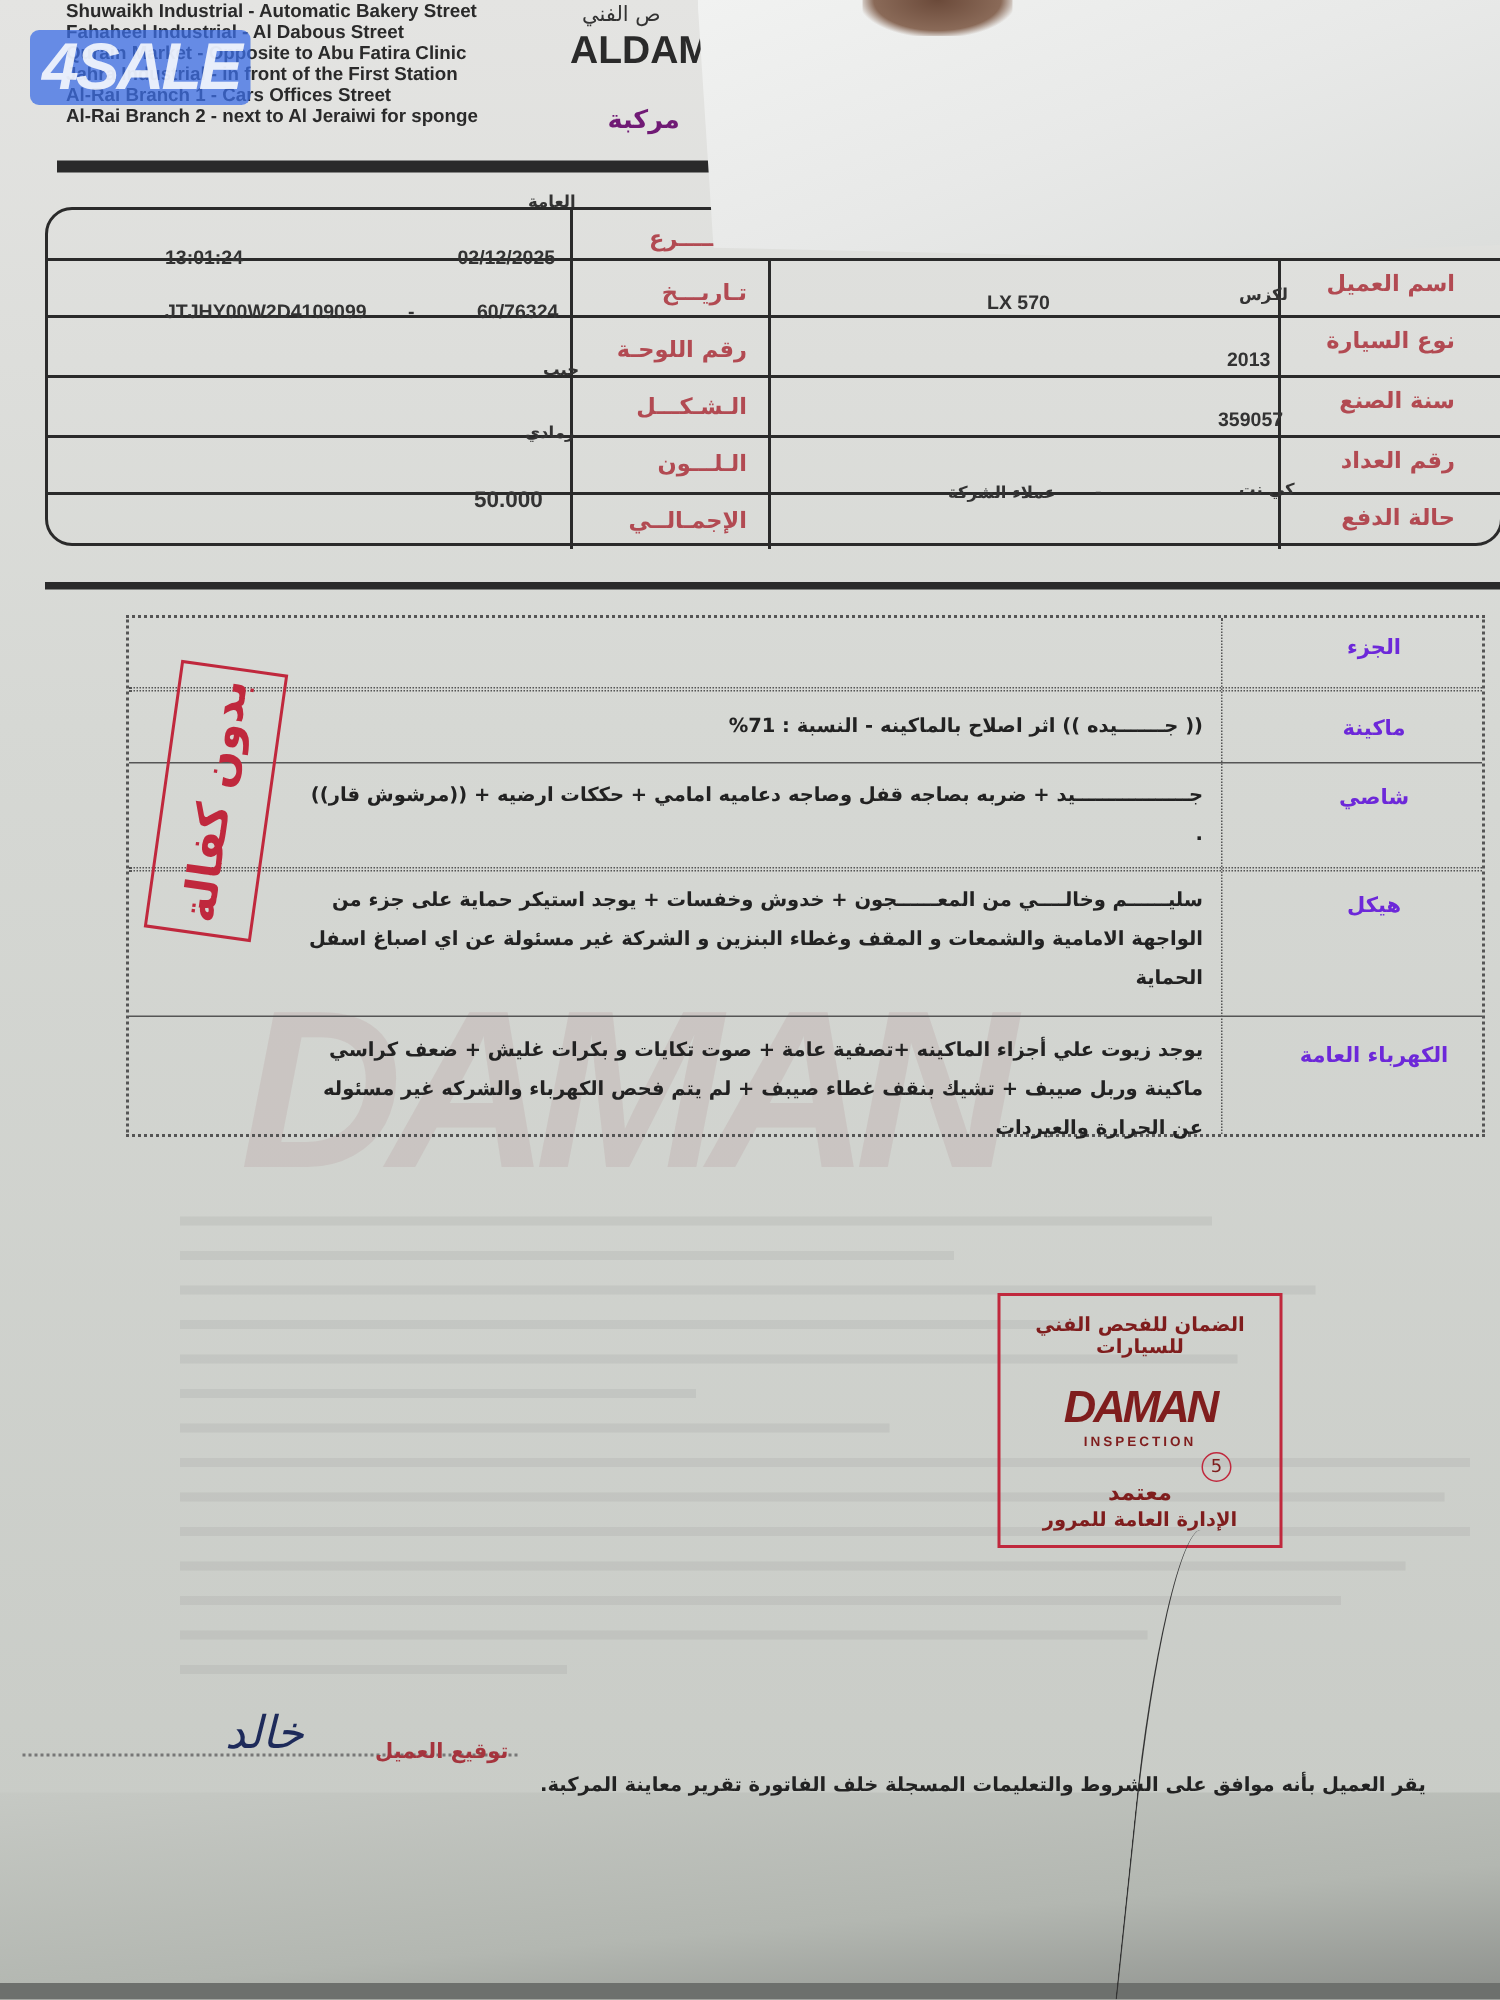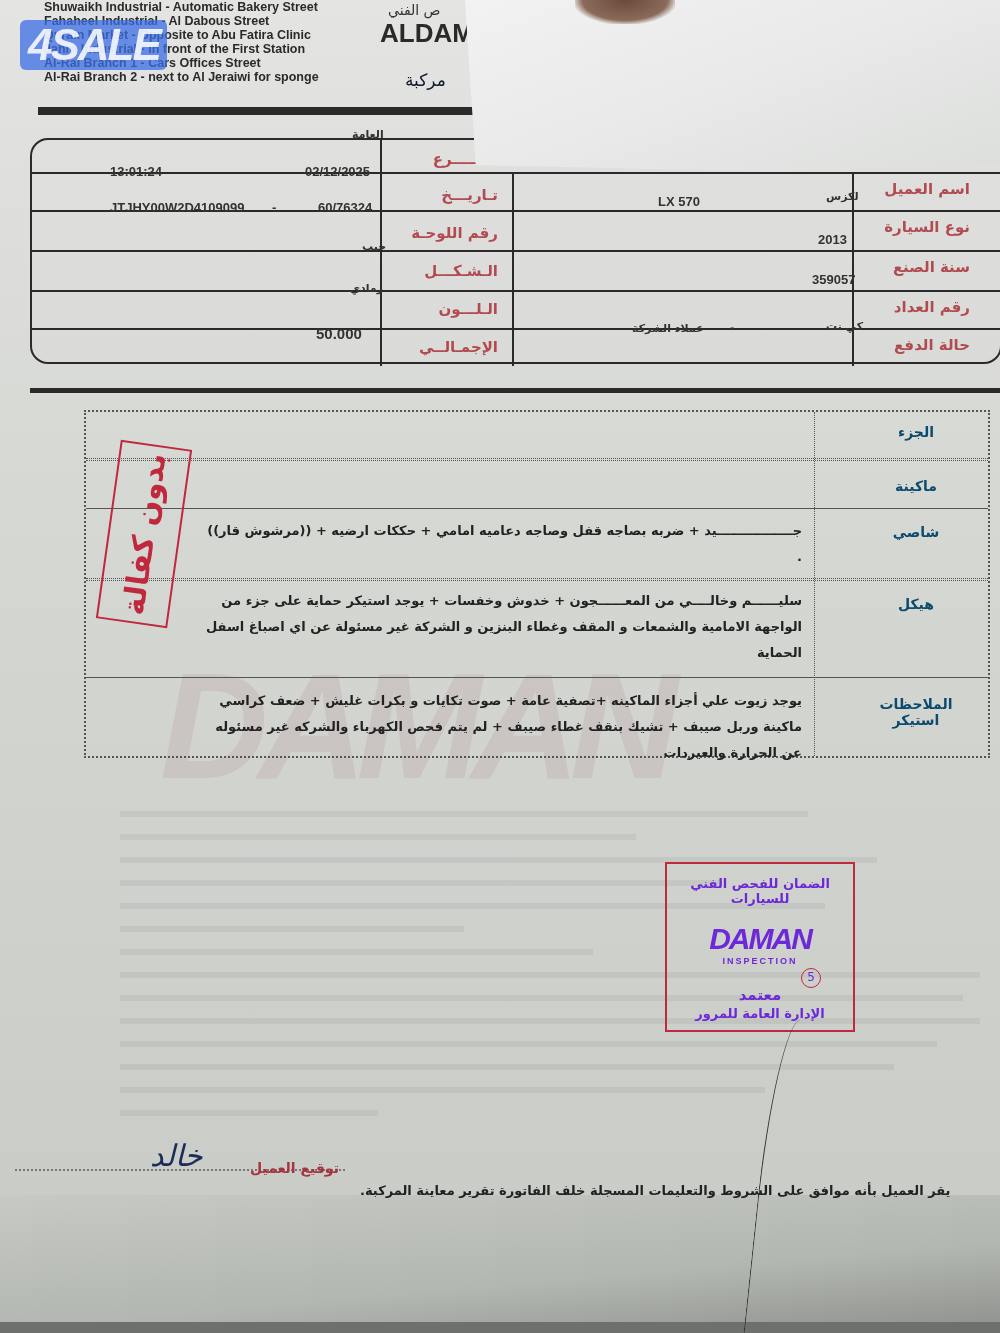--- a/index.html
+++ b/index.html
@@ -23,21 +23,21 @@
   
   .branches { position: absolute; left: 44px; top: 0px; font-family: "Liberation Sans", sans-serif; font-weight: bold; font-size: 12.5px; line-height: 14px; color: #2a2a2a; }
   .watermark-logo {
     position: absolute; left: 20px; top: 20px; width: 147px; height: 50px;
     background: rgba(60,110,230,0.75); border-radius: 6px;
     color: rgba(255,255,255,0.85); font-family: "Liberation Sans", sans-serif; font-weight: bold; font-style: italic;
     font-size: 44px; line-height: 50px; padding-left: 8px; letter-spacing: -2px;
   }
   .brand-ar { position: absolute; left: 388px; top: 2px; font-size: 14px; color: #333; }
   .brand-en { position: absolute; left: 380px; top: 18px; font-family: "Liberation Sans", sans-serif; font-weight: bold; font-size: 26px; color: #2a2a2a; }
-  .brand-sub { position: absolute; left: 405px; top: 70px; font-size: 17px; color: #0f172a; font-weight: normal; }
+  .brand-sub { position: absolute; left: 405px; top: 70px; font-size: 17px; color: #701a75; font-weight: bold; }
   .rule-top { position: absolute; left: 38px; top: 107px; width: 440px; height: 8px; background: #2a2a2a; }
 
   
   .fold {
     position: absolute; left: 465px; top: 0; width: 535px; height: 172px;
     background: linear-gradient(160deg, #f1f2f1 0%, #e8e9e8 50%, #dcdedc 100%);
     clip-path: polygon(0 0, 100% 0, 100% 95%, 60% 100%, 2% 96%);
     box-shadow: 0 4px 8px rgba(0,0,0,0.2);
   }
   .finger { position: absolute; left: 575px; top: 0; width: 100px; height: 24px; background: radial-gradient(ellipse at 50% 0%, #6b4a3a 0%, #8a6a58 60%, transparent 75%); }
@@ -55,40 +55,40 @@
   .rule-mid { position: absolute; left: 30px; top: 388px; width: 970px; height: 5px; background: #2a2a2a; }
 
   
   .insp {
     position: absolute; left: 84px; top: 410px; width: 906px; height: 348px;
     border: 2px dotted #555;
   }
   .insp-h { position: absolute; left: 0; width: 100%; height: 3px; border-top: 1px dotted #555; border-bottom: 1px dotted #555; }
   .insp-h.solid { height: 1px; border: none; background: #555; }
   .insp-v { position: absolute; top: 0; bottom: 0; width: 0; border-left: 1px dotted #555; }
-  .part { position: absolute; right: 12px; width: 120px; text-align: center; font-size: 14px; font-weight: bold; color: #0c4a6e; }
+  .part { position: absolute; right: 12px; width: 120px; text-align: center; font-size: 14px; font-weight: bold; color: #6d28d9; }
   .note { position: absolute; right: 186px; width: 600px; text-align: right; font-size: 13px; font-weight: bold; color: #222; line-height: 26px; direction: rtl; }
   .head-note { position: absolute; top: 12px; left: 0; right: 160px; text-align: center; font-size: 13px; font-weight: bold; }
 
   .daman-wm { position: absolute; left: 160px; top: 640px; font-family: "Liberation Sans", sans-serif; font-style: italic; font-weight: bold; font-size: 150px; color: rgba(190,170,170,0.35); letter-spacing: -10px; }
 
   .no-warranty-stamp {
     position: absolute; left: 108px; top: 444px; width: 72px; height: 180px;
     border: 2px solid #c0283d; transform: rotate(8deg);
   }
   .no-warranty-text { position: absolute; left: 50%; top: 50%; transform: translate(-50%, -50%) rotate(-90deg); white-space: nowrap; color: #c0283d; font-size: 30px; font-weight: bold; }
 
   
   .terms { position: absolute; left: 120px; top: 795px; width: 860px; }
   .term-line { height: 22px; margin-bottom: 1px; border-bottom: 6px solid rgba(150,150,150,0.18); width: 100%; }
 
   
   .approve-stamp {
     position: absolute; left: 665px; top: 862px; width: 190px; height: 170px;
-    border: 2px solid #c0283d; color: #6d28d9; text-align: center;
+    border: 2px solid #c0283d; color: #7f1d1d; text-align: center;
   }
   .as-title { margin-top: 12px; font-size: 13px; font-weight: bold; }
   .as-logo { margin-top: 16px; font-family: "Liberation Sans", sans-serif; font-style: italic; font-weight: bold; font-size: 30px; letter-spacing: -2px; }
   .as-sub { font-family: "Liberation Sans", sans-serif; font-weight: bold; font-size: 9px; letter-spacing: 2px; }
   .as-num { position: absolute; right: 32px; top: 104px; width: 20px; height: 20px; border: 1.5px solid #c0283d; border-radius: 50%; font-size: 12px; line-height: 17px; }
   .as-approved { margin-top: 20px; font-size: 15px; font-weight: bold; }
   .as-dept { margin-top: 2px; font-size: 13px; font-weight: bold; }
 
   
   .sig-dots { position: absolute; left: 15px; top: 1169px; width: 330px; border-bottom: 2px dotted #777; }
@@ -165,28 +165,29 @@
 <div class="insp">
   <div class="insp-v" style="left:728px;"></div>
   <div class="insp-h" style="top:46px;"></div>
   <div class="insp-h solid" style="top:96px;"></div>
   <div class="insp-h" style="top:166px;"></div>
   <div class="insp-h solid" style="top:265px;"></div>
 
   <div class="part" style="top:12px;">الجزء</div>
 
   <div class="part" style="top:66px;">ماكينة</div>
+  <div class="note" style="top:60px;">(( جـــــــيده )) اثر اصلاح بالماكينه - النسبة : 71%</div>
 
   <div class="part" style="top:112px;">شاصي</div>
   <div class="note" style="top:106px;">جـــــــــــــــــيد + ضربه بصاجه قفل وصاجه دعاميه امامي + حككات ارضيه + ((مرشوش قار)) .</div>
 
   <div class="part" style="top:184px;">هيكل</div>
   <div class="note" style="top:176px;">سليــــــم وخالــــي من المعــــــجون + خدوش وخفسات + يوجد استيكر حماية على جزء من الواجهة الامامية والشمعات و المقف وغطاء البنزين و الشركة غير مسئولة عن اي اصباغ اسفل الحماية</div>
 
-  <div class="part" style="top:284px;">الملاحظات استيكر</div>
+  <div class="part" style="top:284px;">الكهرباء العامة</div>
   <div class="note" style="top:276px;">يوجد زيوت علي أجزاء الماكينه +تصفية عامة + صوت تكايات و بكرات غليش + ضعف كراسي ماكينة وربل صيبف + تشيك بنقف غطاء صيبف + لم يتم فحص الكهرباء والشركه غير مسئوله عن الحرارة والعيردات</div>
 </div>
 
 <div class="no-warranty-stamp">
   <div class="no-warranty-text">بدون كفالة</div>
 </div>
 
 <div class="terms">
   <div class="term-line" style="width:80%;"></div>
   <div class="term-line" style="width:60%;"></div>

